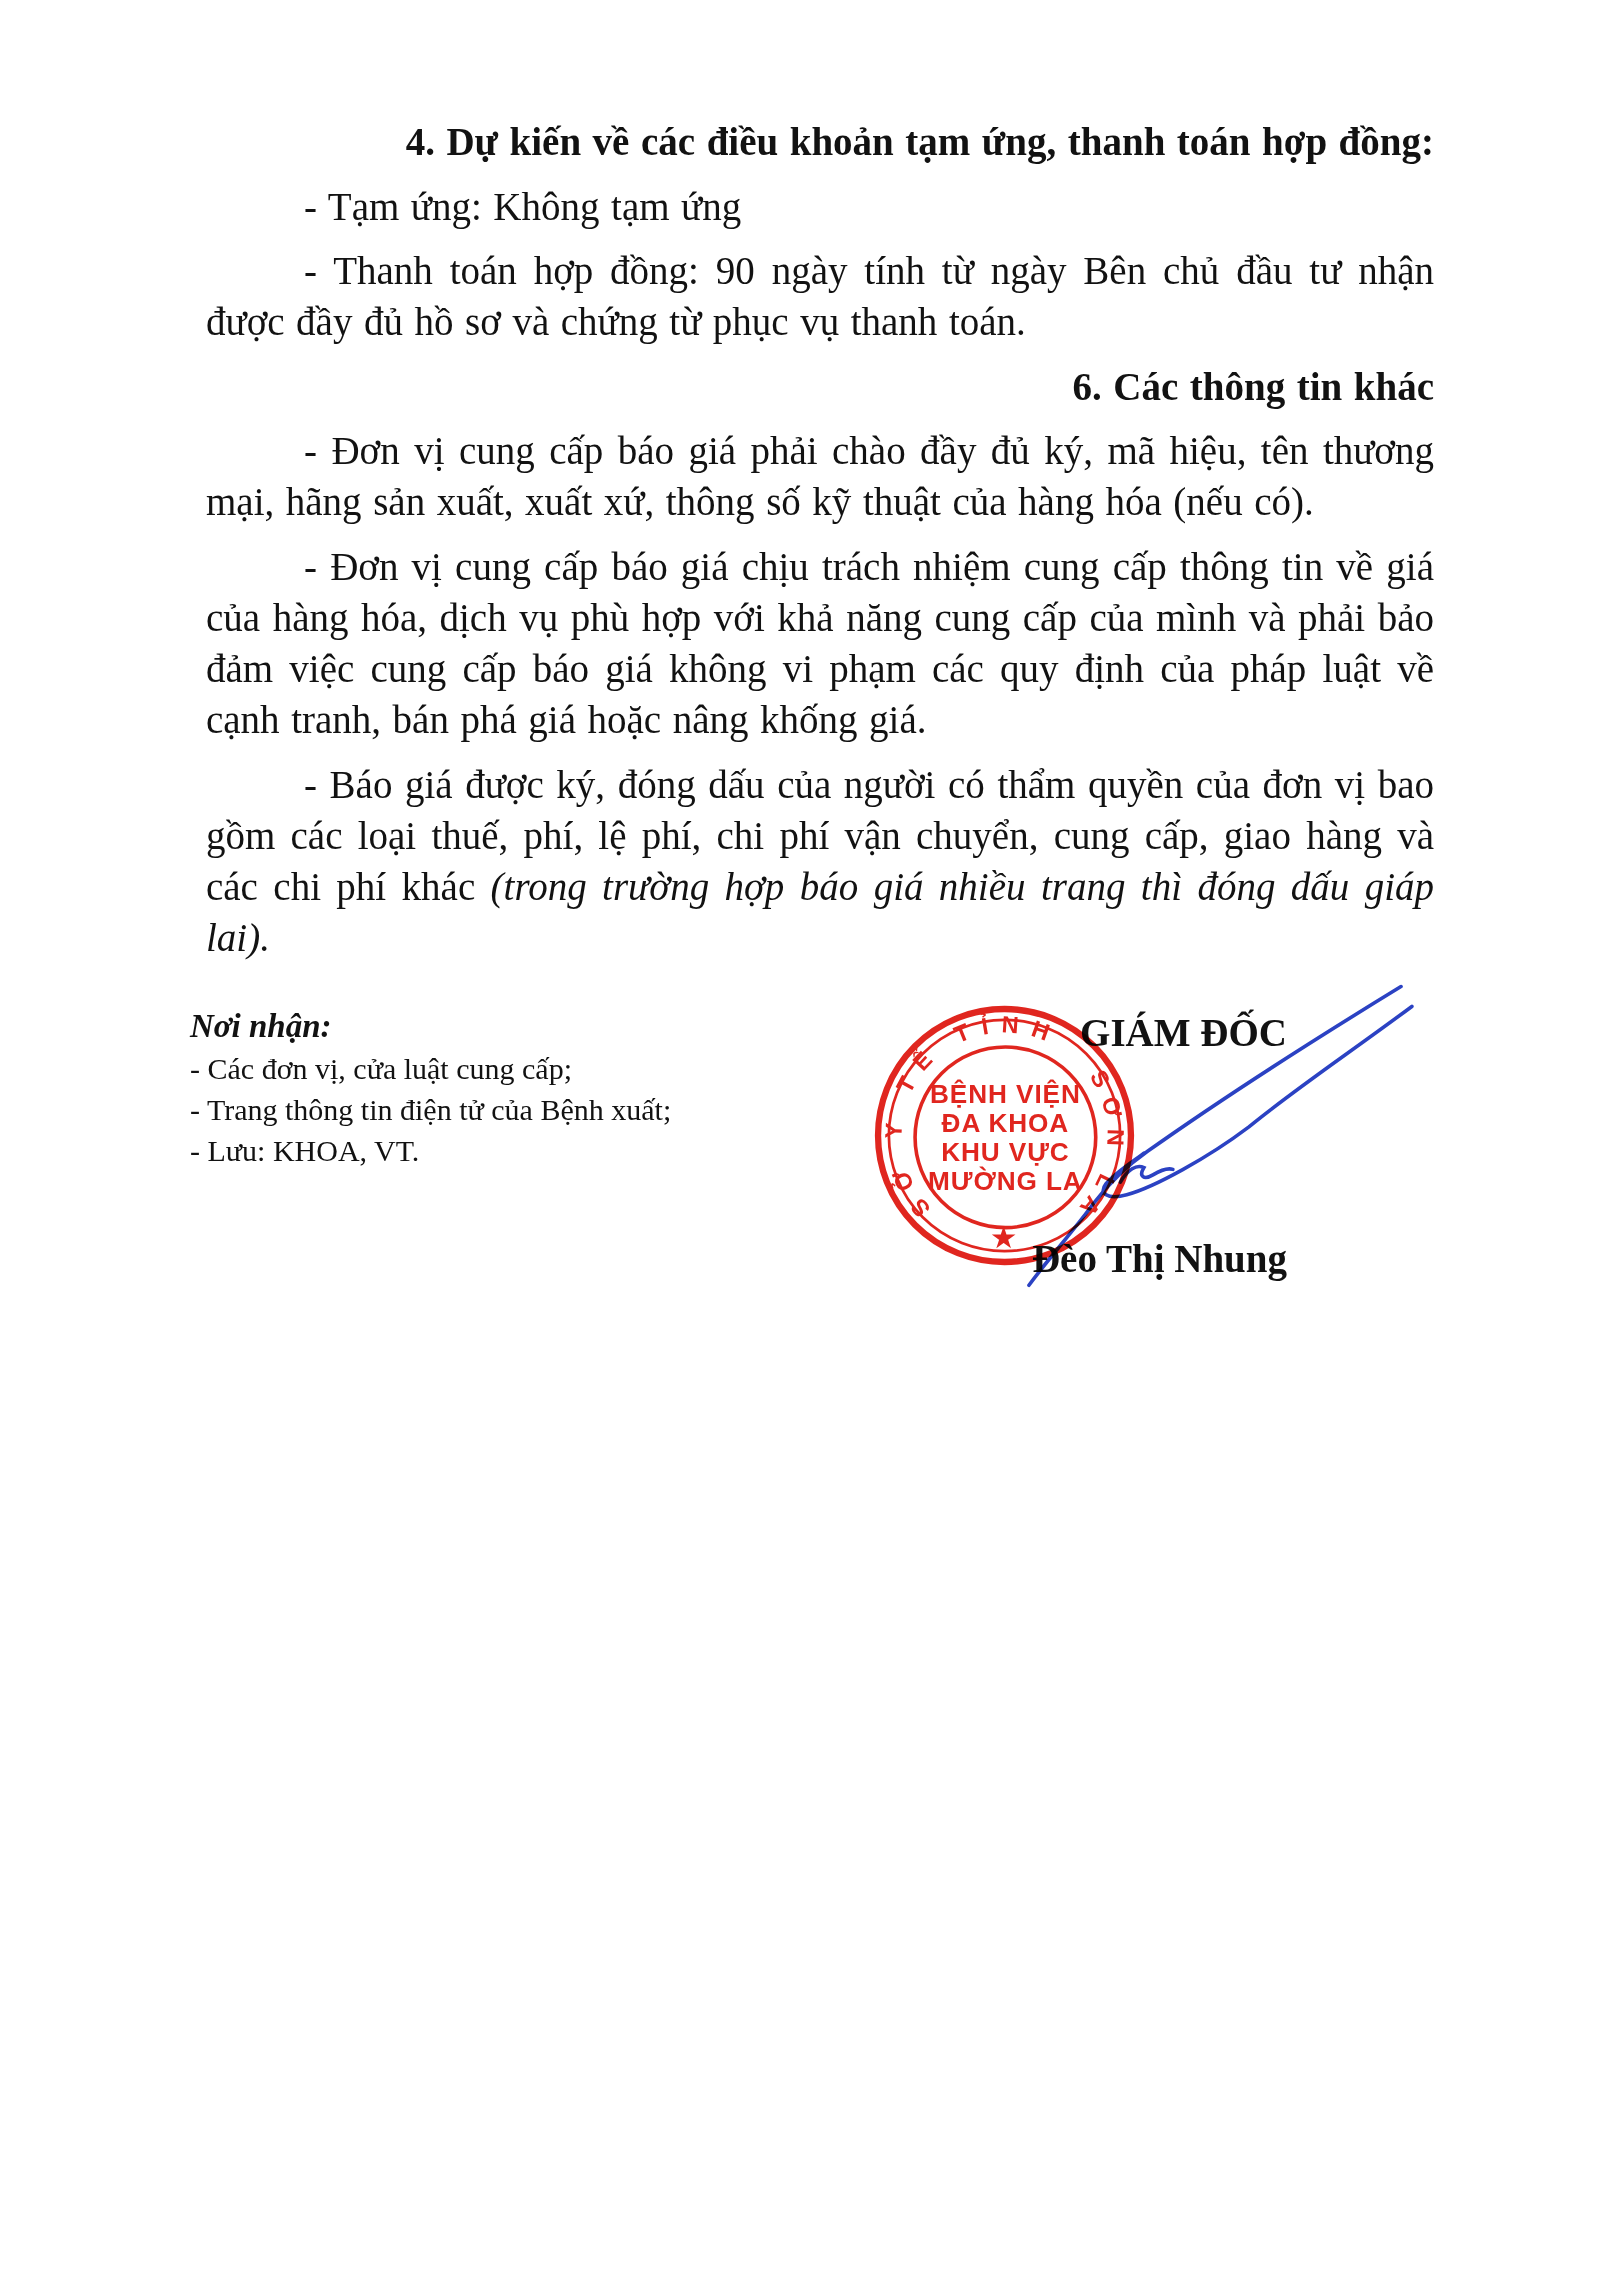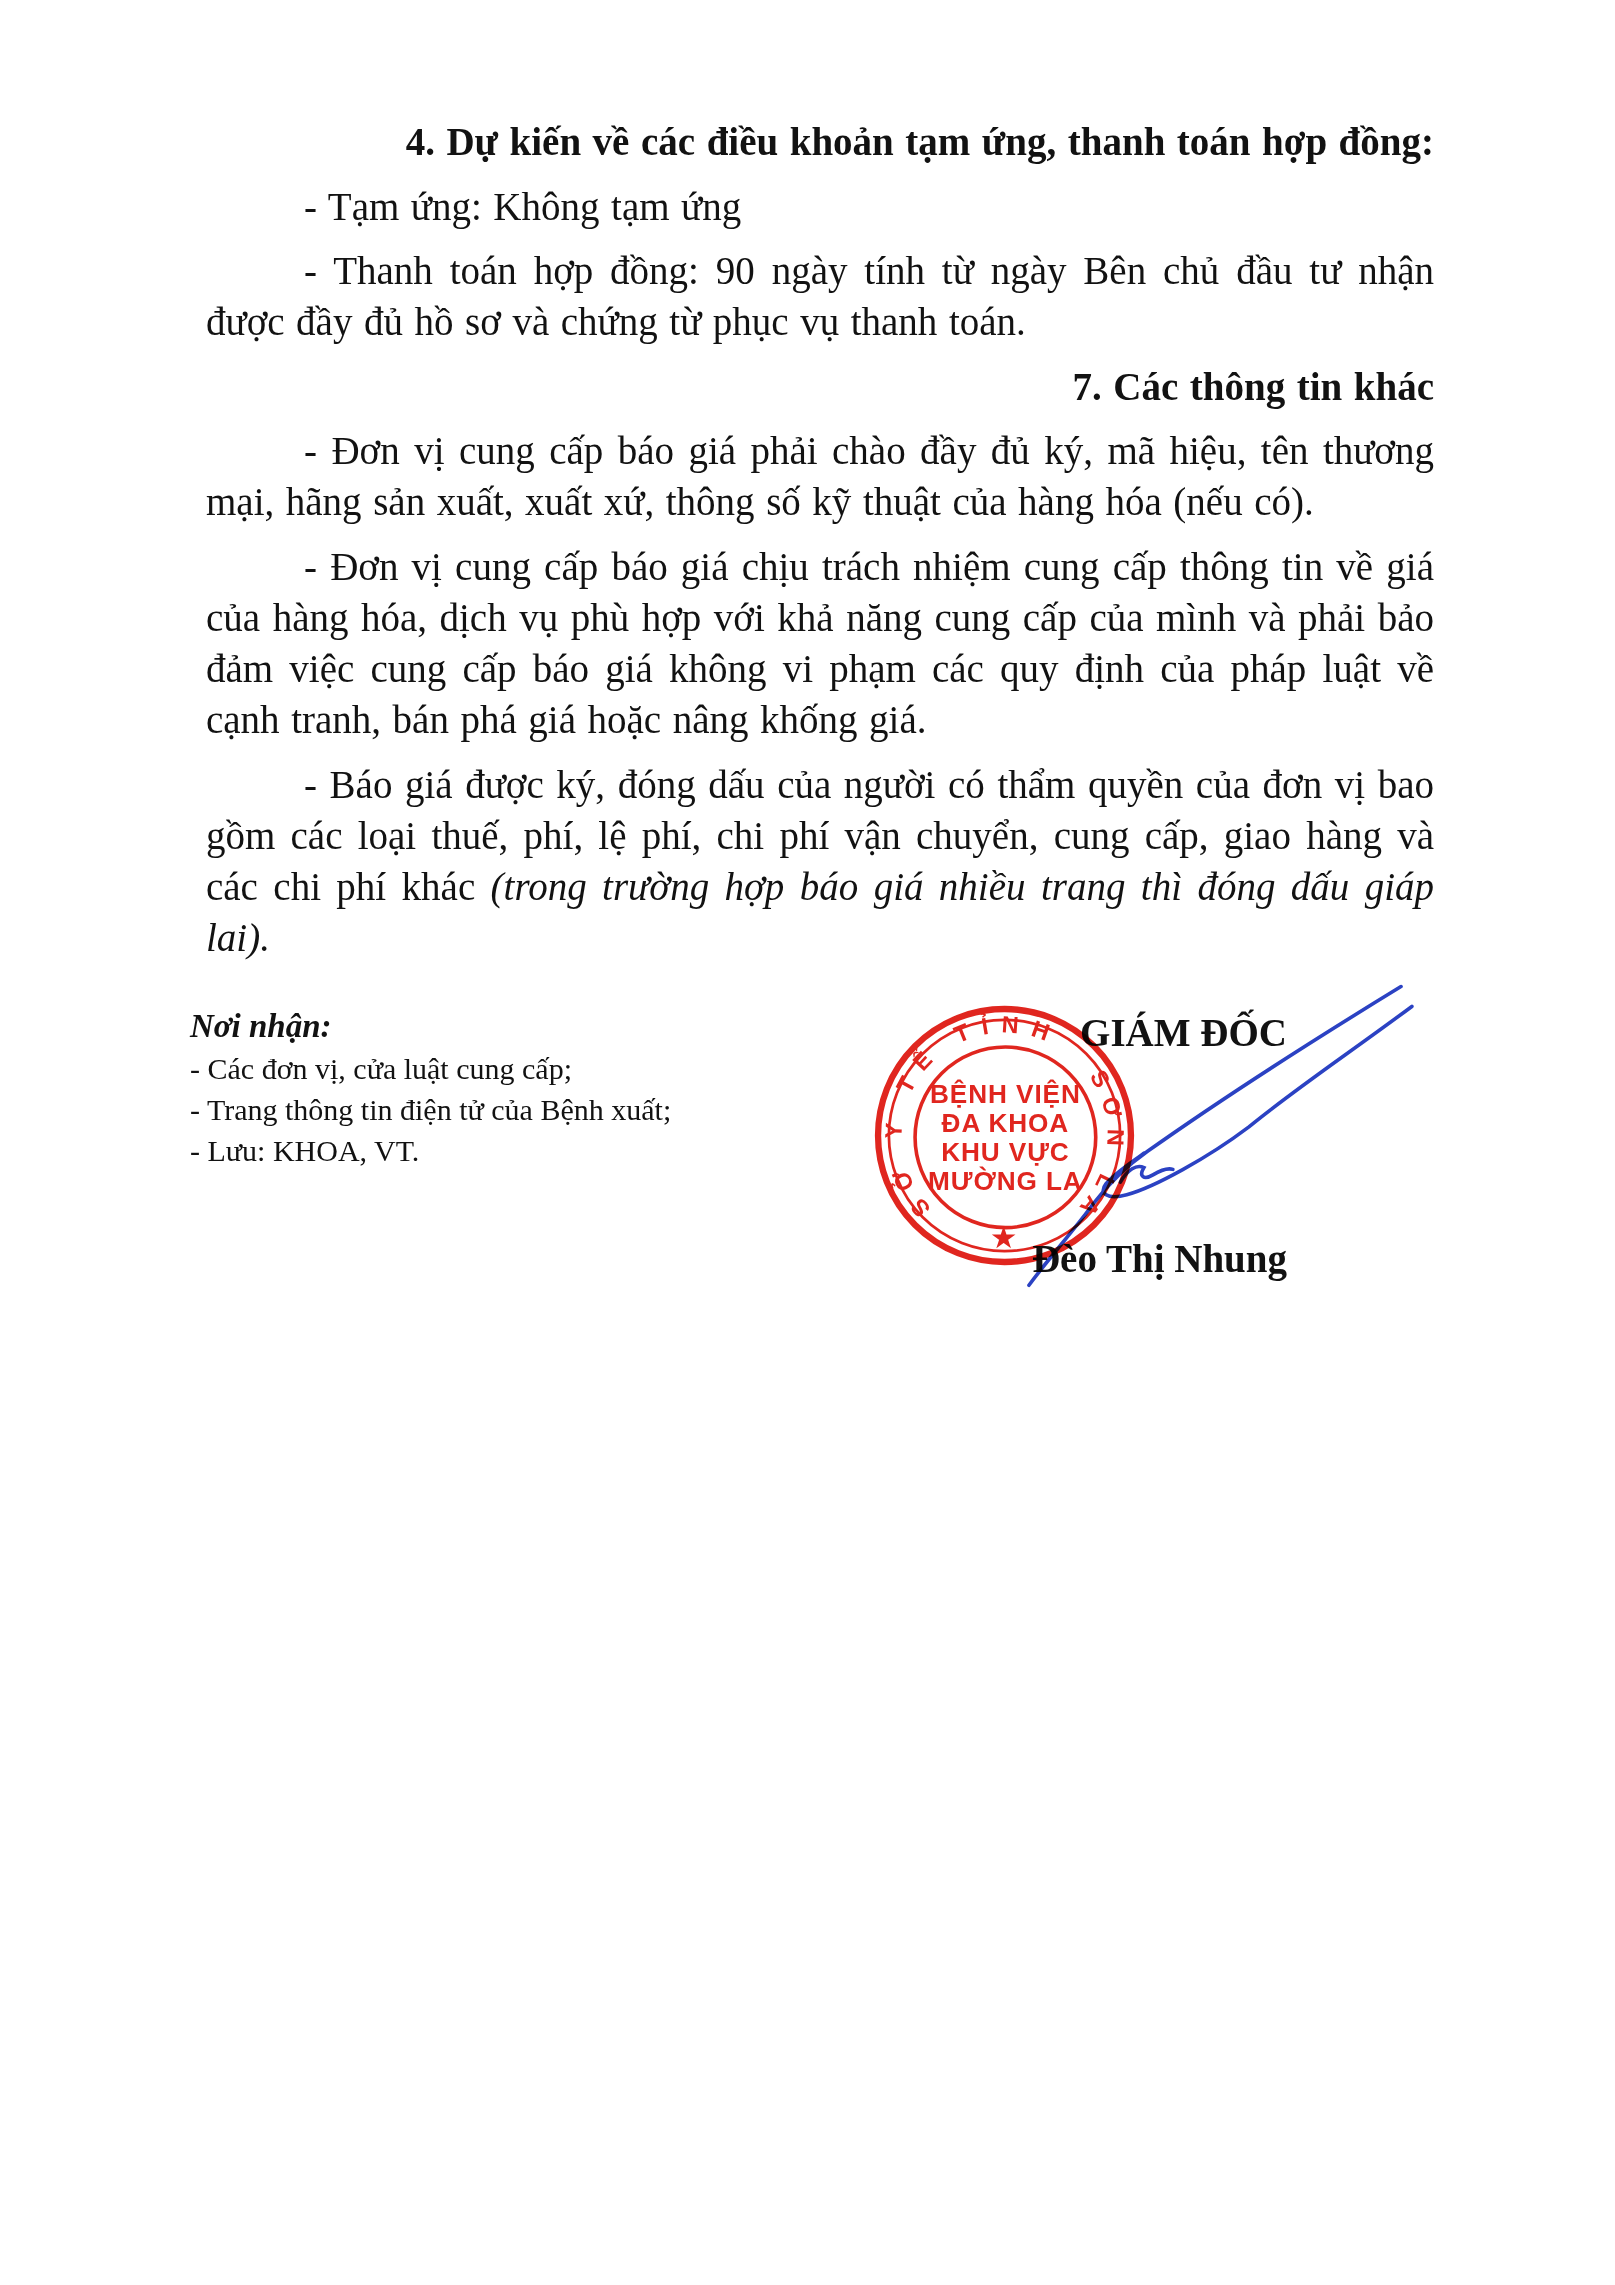--- a/index.html
+++ b/index.html
@@ -76,21 +76,21 @@
 </style>
 </head>
 <body>
 
 <div class="page">
 
   <div class="body-text">
     <p class="para heading">4. Dự kiến về các điều khoản tạm ứng, thanh toán hợp đồng:</p>
     <p class="para">- Tạm ứng: Không tạm ứng</p>
     <p class="para">- Thanh toán hợp đồng: 90 ngày tính từ ngày Bên chủ đầu tư nhận được đầy đủ hồ sơ và chứng từ phục vụ thanh toán.</p>
-    <p class="para heading">7. Các thông tin khác</p>
+    <p class="para heading">6. Các thông tin khác</p>
     <p class="para">- Đơn vị cung cấp báo giá phải chào đầy đủ ký, mã hiệu, tên thương mại, hãng sản xuất, xuất xứ, thông số kỹ thuật của hàng hóa (nếu có).</p>
     <p class="para">- Đơn vị cung cấp báo giá chịu trách nhiệm cung cấp thông tin về giá của hàng hóa, dịch vụ phù hợp với khả năng cung cấp của mình và phải bảo đảm việc cung cấp báo giá không vi phạm các quy định của pháp luật về cạnh tranh, bán phá giá hoặc nâng khống giá.</p>
     <p class="para"><span>- Báo giá được ký, đóng dấu của người có thẩm quyền của đơn vị bao gồm các loại thuế, phí, lệ phí, chi phí vận chuyển, cung cấp, giao hàng và các chi phí khác </span><span class="italic">(trong trường hợp báo giá nhiều trang thì đóng dấu giáp lai).</span></p>
   </div>
 
   <div class="recipients">
     <div class="label">Nơi nhận:</div>
     <div class="item">- Các đơn vị, cửa luật cung cấp;</div>
     <div class="item">- Trang thông tin điện tử của Bệnh xuất;</div>
     <div class="item">- Lưu: KHOA, VT.</div>

